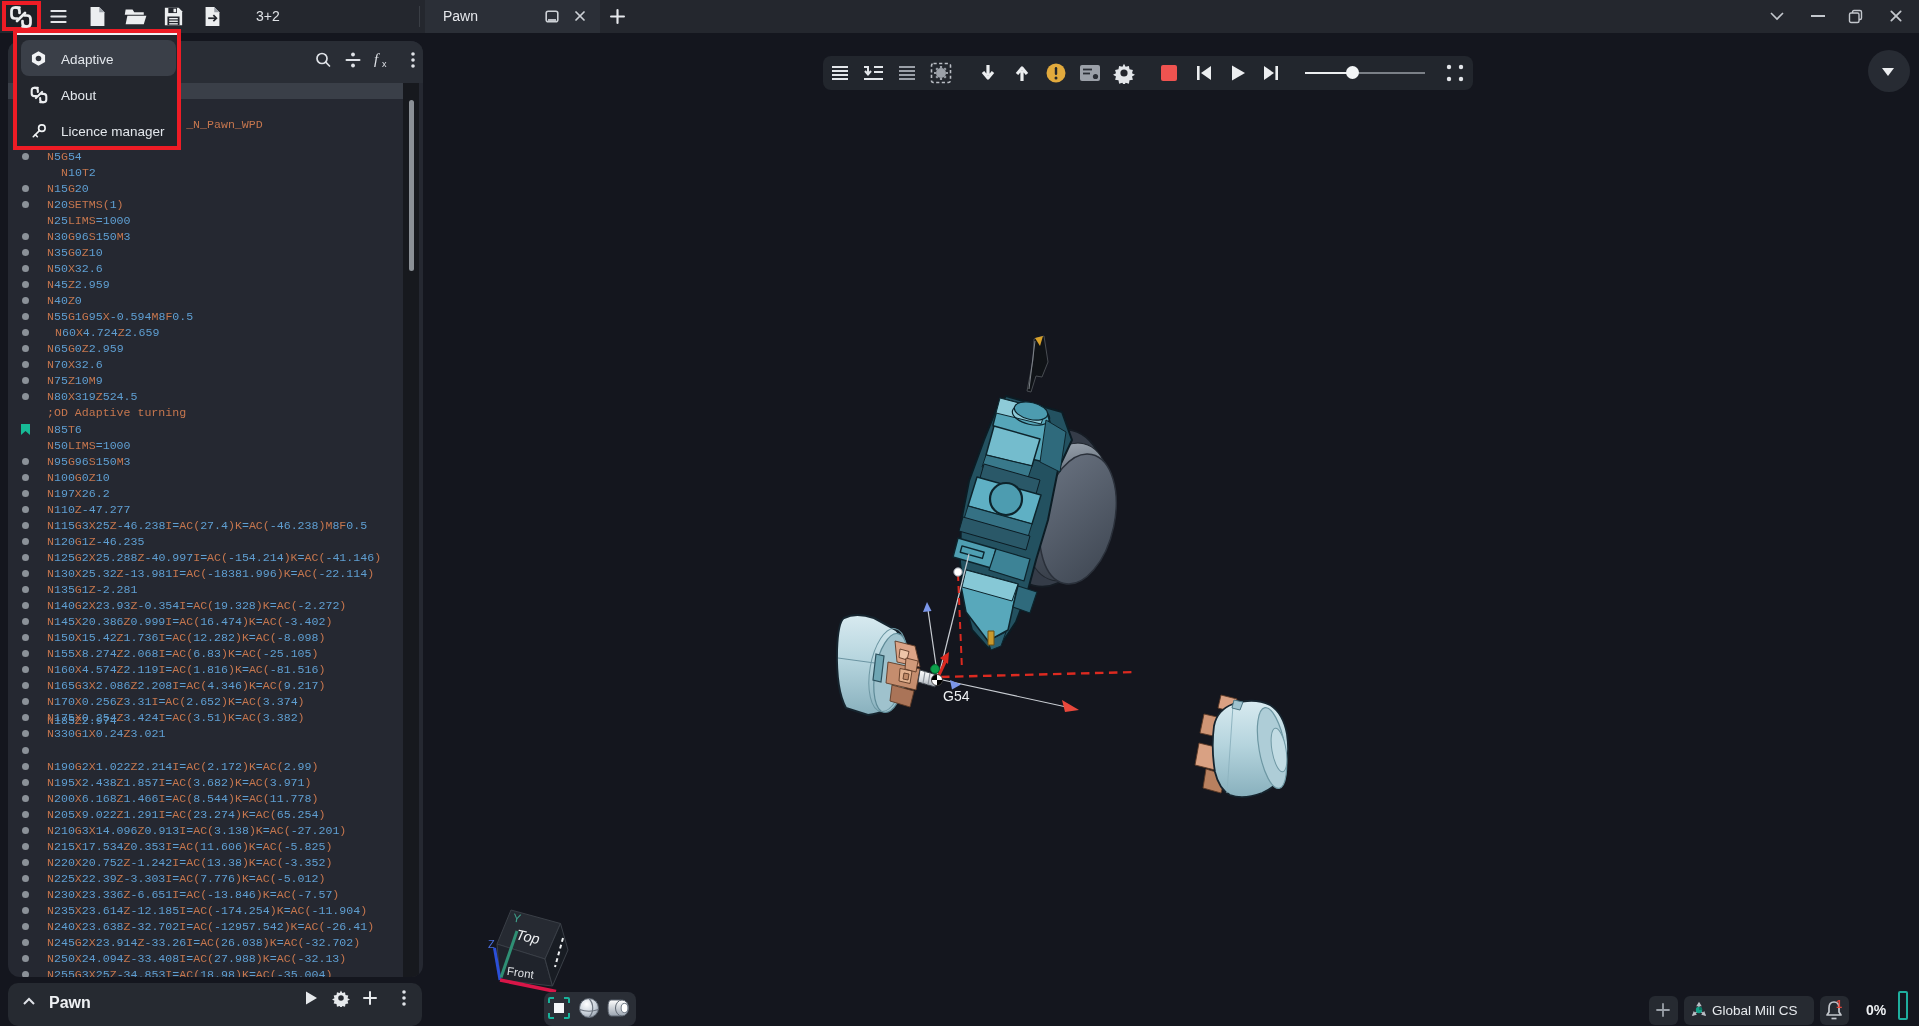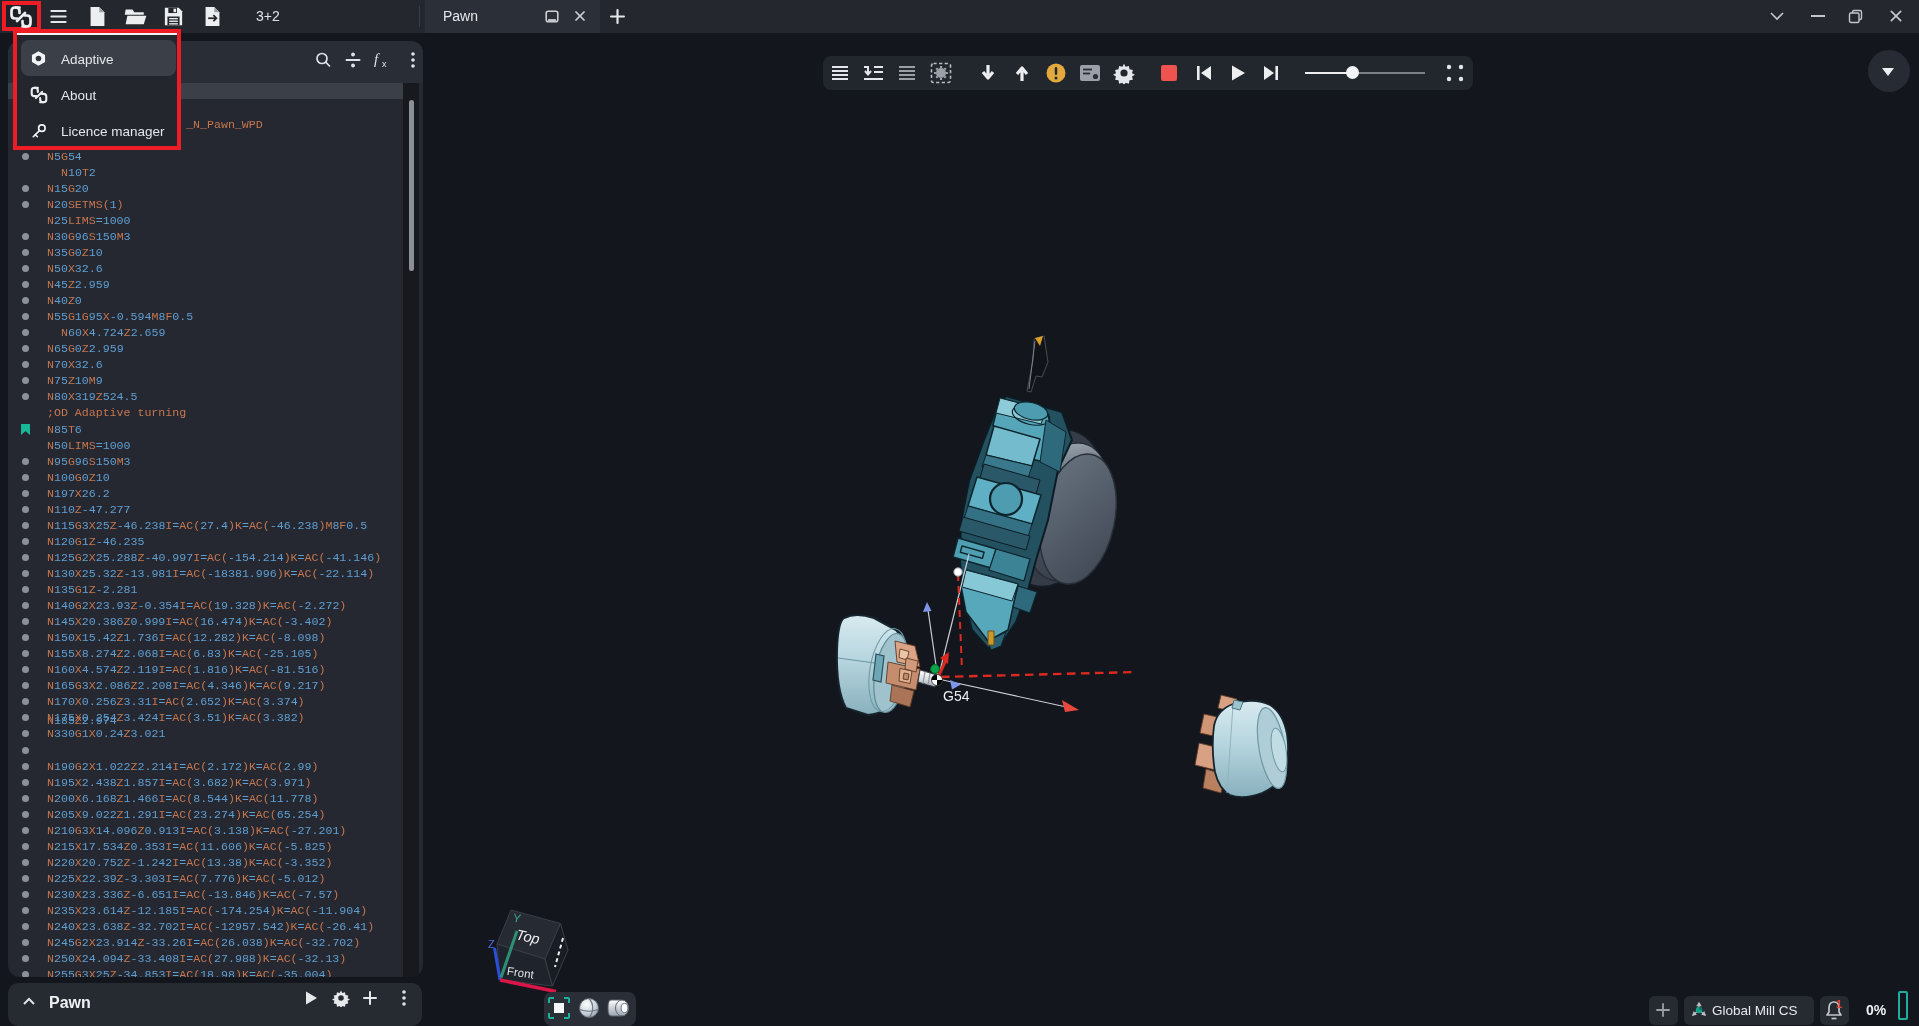--- a/index.html
+++ b/index.html
@@ -274,21 +274,21 @@
 <div style="position:absolute;left:61px;top:164.7px"><i style="color:#c5764e">N</i><i style="color:#5f9fd2">10</i><i style="color:#c5764e">T</i><i style="color:#5f9fd2">2</i></div>
 <div style="position:absolute;left:47px;top:180.7px"><i style="color:#c5764e">N</i><i style="color:#5f9fd2">15</i><i style="color:#c5764e">G</i><i style="color:#5f9fd2">20</i></div>
 <div style="position:absolute;left:47px;top:196.8px"><i style="color:#c5764e">N</i><i style="color:#5f9fd2">20</i><i style="color:#c5764e">SETMS(</i><i style="color:#5f9fd2">1</i><i style="color:#c5764e">)</i></div>
 <div style="position:absolute;left:47px;top:212.8px"><i style="color:#c5764e">N</i><i style="color:#5f9fd2">25</i><i style="color:#c5764e">LIMS</i><i style="color:#5f9fd2">=1000</i></div>
 <div style="position:absolute;left:47px;top:228.8px"><i style="color:#c5764e">N</i><i style="color:#5f9fd2">30</i><i style="color:#c5764e">G</i><i style="color:#5f9fd2">96</i><i style="color:#c5764e">S</i><i style="color:#5f9fd2">150</i><i style="color:#c5764e">M</i><i style="color:#5f9fd2">3</i></div>
 <div style="position:absolute;left:47px;top:244.9px"><i style="color:#c5764e">N</i><i style="color:#5f9fd2">35</i><i style="color:#c5764e">G</i><i style="color:#5f9fd2">0</i><i style="color:#c5764e">Z</i><i style="color:#5f9fd2">10</i></div>
 <div style="position:absolute;left:47px;top:260.9px"><i style="color:#c5764e">N</i><i style="color:#5f9fd2">50</i><i style="color:#c5764e">X</i><i style="color:#5f9fd2">32.6</i></div>
 <div style="position:absolute;left:47px;top:277.0px"><i style="color:#c5764e">N</i><i style="color:#5f9fd2">45</i><i style="color:#c5764e">Z</i><i style="color:#5f9fd2">2.959</i></div>
 <div style="position:absolute;left:47px;top:293.1px"><i style="color:#c5764e">N</i><i style="color:#5f9fd2">40</i><i style="color:#c5764e">Z</i><i style="color:#5f9fd2">0</i></div>
 <div style="position:absolute;left:47px;top:309.1px"><i style="color:#c5764e">N</i><i style="color:#5f9fd2">55</i><i style="color:#c5764e">G</i><i style="color:#5f9fd2">1</i><i style="color:#c5764e">G</i><i style="color:#5f9fd2">95</i><i style="color:#c5764e">X</i><i style="color:#5f9fd2">-0.594</i><i style="color:#c5764e">M</i><i style="color:#5f9fd2">8</i><i style="color:#c5764e">F</i><i style="color:#5f9fd2">0.5</i></div>
-<div style="position:absolute;left:61px;top:325.1px"><i style="color:#c5764e">N</i><i style="color:#5f9fd2">60</i><i style="color:#c5764e">X</i><i style="color:#5f9fd2">4.724</i><i style="color:#c5764e">Z</i><i style="color:#5f9fd2">2.659</i></div>
+<div style="position:absolute;left:55px;top:325.1px"><i style="color:#c5764e">N</i><i style="color:#5f9fd2">60</i><i style="color:#c5764e">X</i><i style="color:#5f9fd2">4.724</i><i style="color:#c5764e">Z</i><i style="color:#5f9fd2">2.659</i></div>
 <div style="position:absolute;left:47px;top:341.2px"><i style="color:#c5764e">N</i><i style="color:#5f9fd2">65</i><i style="color:#c5764e">G</i><i style="color:#5f9fd2">0</i><i style="color:#c5764e">Z</i><i style="color:#5f9fd2">2.959</i></div>
 <div style="position:absolute;left:47px;top:357.2px"><i style="color:#c5764e">N</i><i style="color:#5f9fd2">70</i><i style="color:#c5764e">X</i><i style="color:#5f9fd2">32.6</i></div>
 <div style="position:absolute;left:47px;top:373.3px"><i style="color:#c5764e">N</i><i style="color:#5f9fd2">75</i><i style="color:#c5764e">Z</i><i style="color:#5f9fd2">10</i><i style="color:#c5764e">M</i><i style="color:#5f9fd2">9</i></div>
 <div style="position:absolute;left:47px;top:389.4px"><i style="color:#c5764e">N</i><i style="color:#5f9fd2">80</i><i style="color:#c5764e">X</i><i style="color:#5f9fd2">319</i><i style="color:#c5764e">Z</i><i style="color:#5f9fd2">524.5</i></div>
 <div style="position:absolute;left:47px;top:405.4px"><i style="color:#c5764e">;OD&nbsp;Adaptive&nbsp;turning</i></div>
 <div style="position:absolute;left:47px;top:421.5px"><i style="color:#c5764e">N</i><i style="color:#5f9fd2">85</i><i style="color:#c5764e">T</i><i style="color:#5f9fd2">6</i></div>
 <div style="position:absolute;left:47px;top:437.5px"><i style="color:#c5764e">N</i><i style="color:#5f9fd2">50</i><i style="color:#c5764e">LIMS</i><i style="color:#5f9fd2">=1000</i></div>
 <div style="position:absolute;left:47px;top:453.5px"><i style="color:#c5764e">N</i><i style="color:#5f9fd2">95</i><i style="color:#c5764e">G</i><i style="color:#5f9fd2">96</i><i style="color:#c5764e">S</i><i style="color:#5f9fd2">150</i><i style="color:#c5764e">M</i><i style="color:#5f9fd2">3</i></div>
 <div style="position:absolute;left:47px;top:469.6px"><i style="color:#c5764e">N</i><i style="color:#5f9fd2">100</i><i style="color:#c5764e">G</i><i style="color:#5f9fd2">0</i><i style="color:#c5764e">Z</i><i style="color:#5f9fd2">10</i></div>
 <div style="position:absolute;left:47px;top:485.6px"><i style="color:#c5764e">N</i><i style="color:#5f9fd2">197</i><i style="color:#c5764e">X</i><i style="color:#5f9fd2">26.2</i></div>

